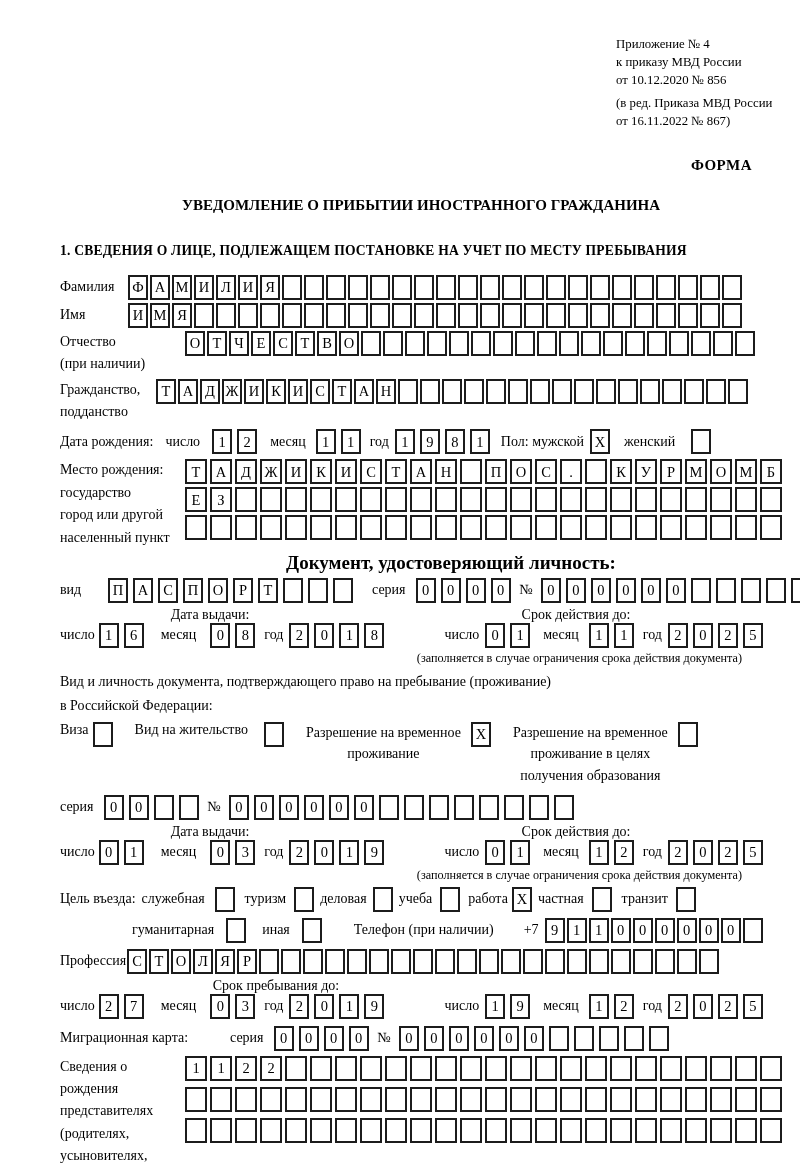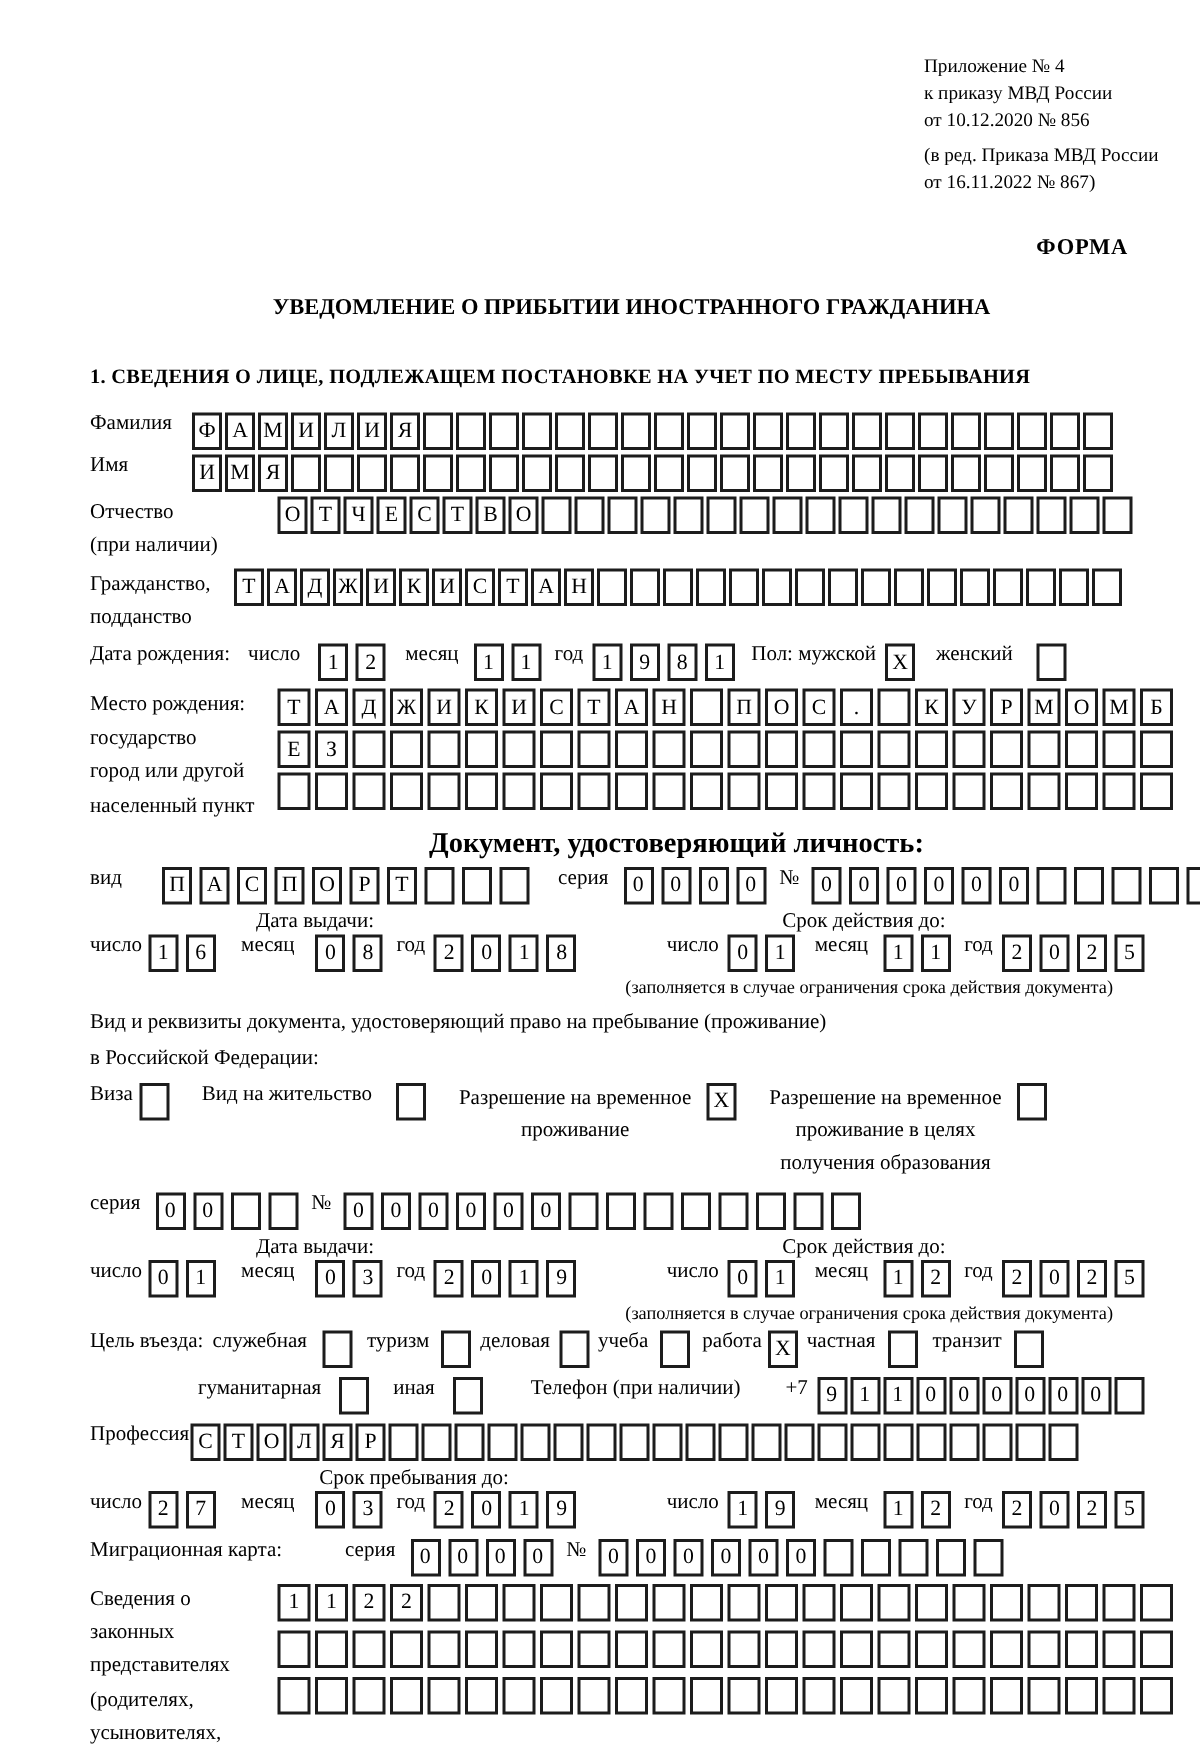--- a/index.html
+++ b/index.html
@@ -9,21 +9,21 @@
   }
   .page{padding:36px 18px 10px 60px;position:relative;}
   
   .ref{margin-left:556px;font-size:12.8px;line-height:1.4;}
   .ref-amend{margin-top:5px;}
   .forma{margin-top:26px;margin-right:30px;text-align:right;font-weight:bold;font-size:15px;letter-spacing:.5px;}
   .title{margin-top:20px;text-align:center;font-weight:bold;font-size:15px;line-height:1.55;}
   .blank{display:inline-block;width:58px;border-bottom:2px solid #333;height:1px;margin-left:14px;vertical-align:baseline;}
   .sec-head{margin-top:26px;margin-bottom:16px;font-weight:bold;font-size:13.6px;letter-spacing:.2px;}
   
-  .row{display:flex;align-items:flex-start;margin-bottom:3px;}
+  .row{display:flex;align-items:center;margin-bottom:3px;}
   .row.top{align-items:flex-start;}
   .cells{display:flex;flex:none;}
   .cell{
     width:20px;height:25px;box-sizing:border-box;flex:none;
     border:2px solid #1c1c1c;margin-right:2px;background:#fff;
     display:inline-flex;align-items:center;justify-content:center;
     font-size:14.5px;line-height:1;
   }
   .wide .cell{width:22px;margin-right:3px;}
   .dgap .cell{margin-right:5px;}
@@ -396,21 +396,21 @@
     <span class="cells dgap ml6">
         <span class="cell">2</span>
         <span class="cell">0</span>
         <span class="cell">2</span>
         <span class="cell">5</span>
       </span>
   </div>
   <div class="note">(заполняется в случае ограничения срока действия документа)</div>
 
   <div class="para">
-    <div>Вид и реквизиты документа, удостоверяющий право на пребывание (проживание)</div>
+    <div>Вид и личность документа, подтверждающего право на пребывание (проживание)</div>
     <div>в Российской Федерации:</div>
   </div>
 
   <div class="row top" style="margin-top:4px;">
     <div class="opt">
       <span>Виза</span>
       <span class="cells ml4">
           <span class="cell"></span>
         </span>
     </div>
@@ -660,21 +660,21 @@
         <span class="cell"></span>
         <span class="cell"></span>
         <span class="cell"></span>
         <span class="cell"></span>
       </span>
   </div>
 
   <div class="row top stack3" style="margin-top:5px;">
     <span class="lbl lw123 multiline">
       <div>Сведения о</div>
-      <div>законных</div>
+      <div>рождения</div>
       <div>представителях</div>
       <div>(родителях,</div>
       <div>усыновителях,</div>
 
     </span>
     <span>
       <span class="cells wide" style="display: flex;">
           <span class="cell">1</span>
           <span class="cell">1</span>
           <span class="cell">2</span>

